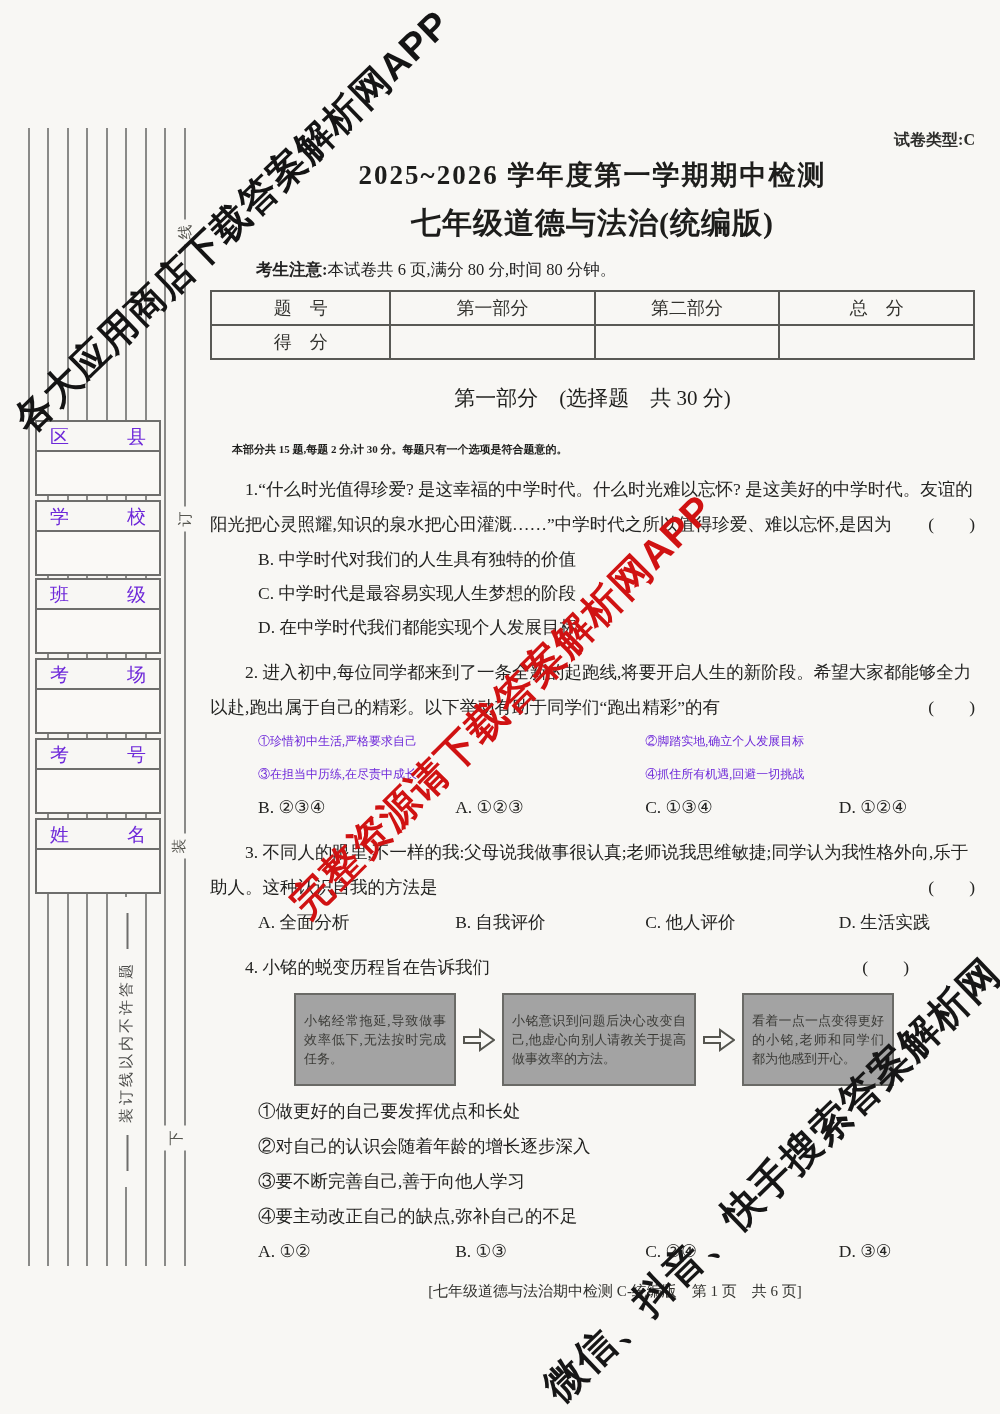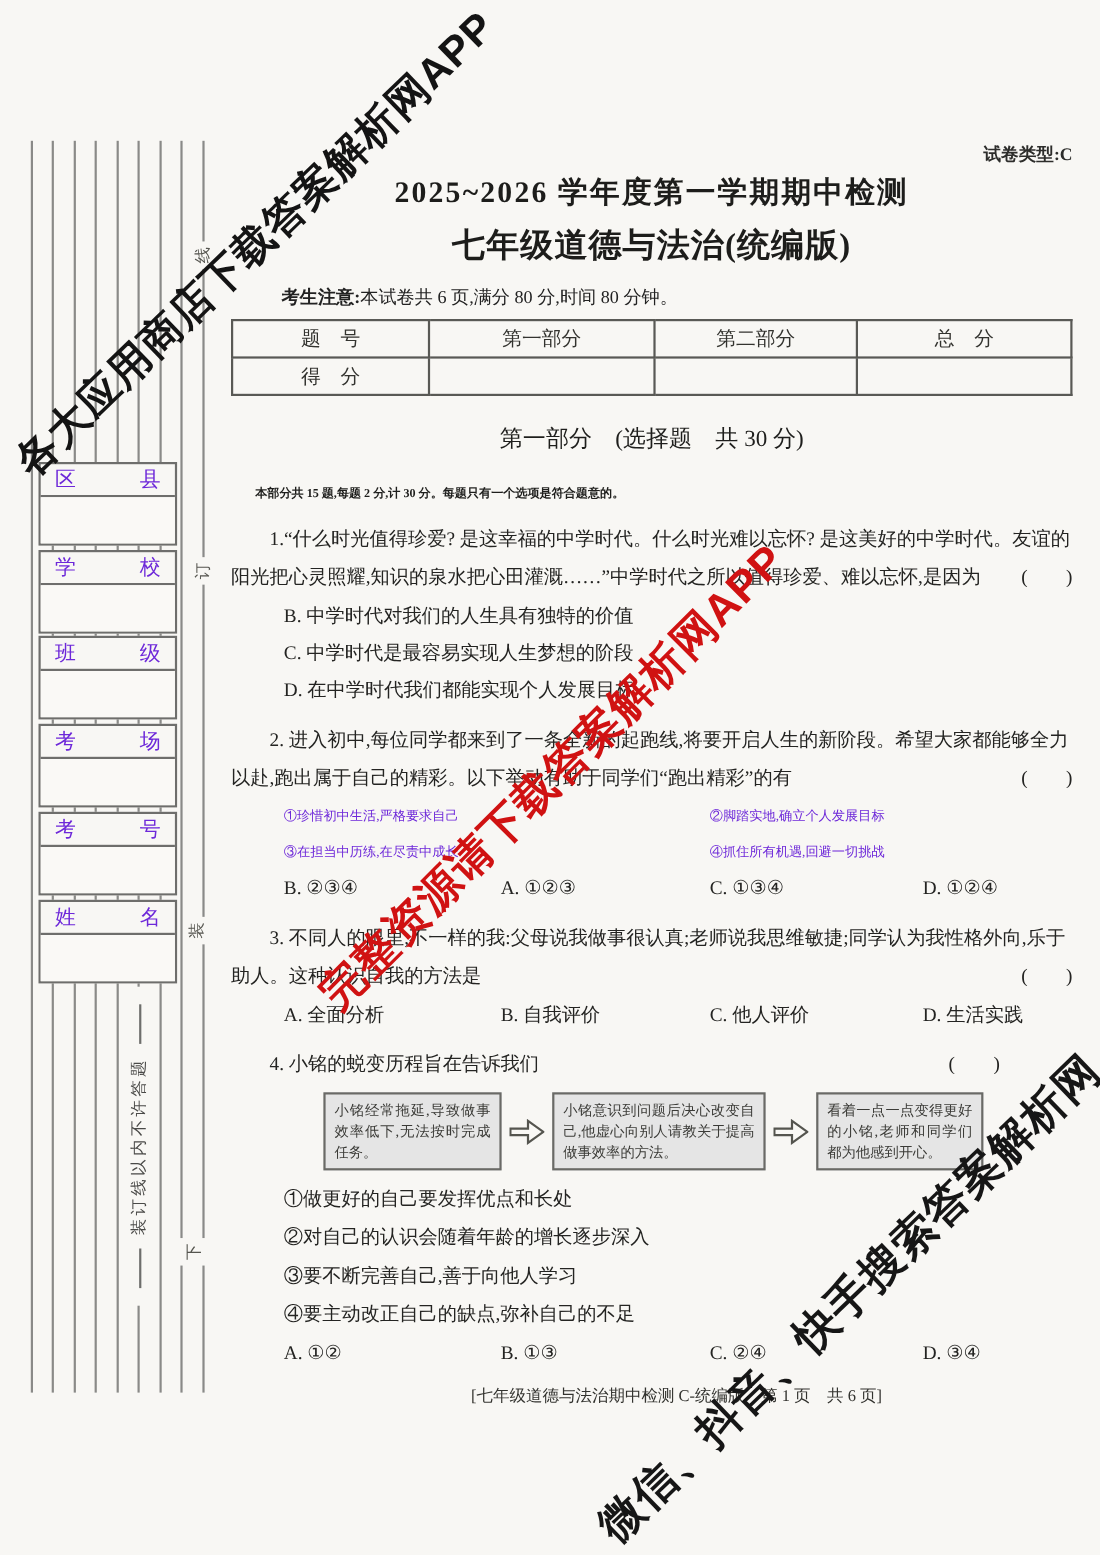--- a/index.html
+++ b/index.html
@@ -58,21 +58,21 @@
   
   .stem { position:relative; margin-top:11px; text-indent:2em; font-size:17.5px; line-height:35px; color:#242422; }
   .stem .bracket { position:absolute; right:0; bottom:0; text-indent:0; }
   .stem .bracket.inset { right:66px; }
   .opt-list { padding-left:48px; font-size:17.5px; line-height:34px; color:#242422; }
   .items-2col { display:grid; grid-template-columns:54% 46%; padding-left:48px; font-size:12px; line-height:32.5px; color:#6d28d9; }
   .opt-row { display:grid; grid-template-columns:27.5% 26.5% 27% 19%; padding-left:48px; font-size:17.5px; line-height:34px; color:#242422; }
   
   .flow { display:flex; align-items:center; margin:8px 0 0 84px; }
   .flow-box {
-    border:2px solid #6a6a66; background:#e5e5e5; padding:5px 8px;
+    border:2px solid #6a6a66; background:#a3a3a3; padding:16px 8px;
     font-size:13px; line-height:19px; color:#3b3b37; text-align:justify;
   }
   .fb1{width:162px;} .fb2{width:194px;} .fb3{width:152px;}
   .flow-arrow { margin:0 7px; flex:0 0 auto; }
   .footer { margin-top:14px; margin-left:45px; text-align:center; font-size:15px; color:#33332f; }
   
   .wm {
     position:absolute; z-index:50; white-space:nowrap; pointer-events:none;
     font-family:"Liberation Sans", sans-serif; font-weight:600;
   }

